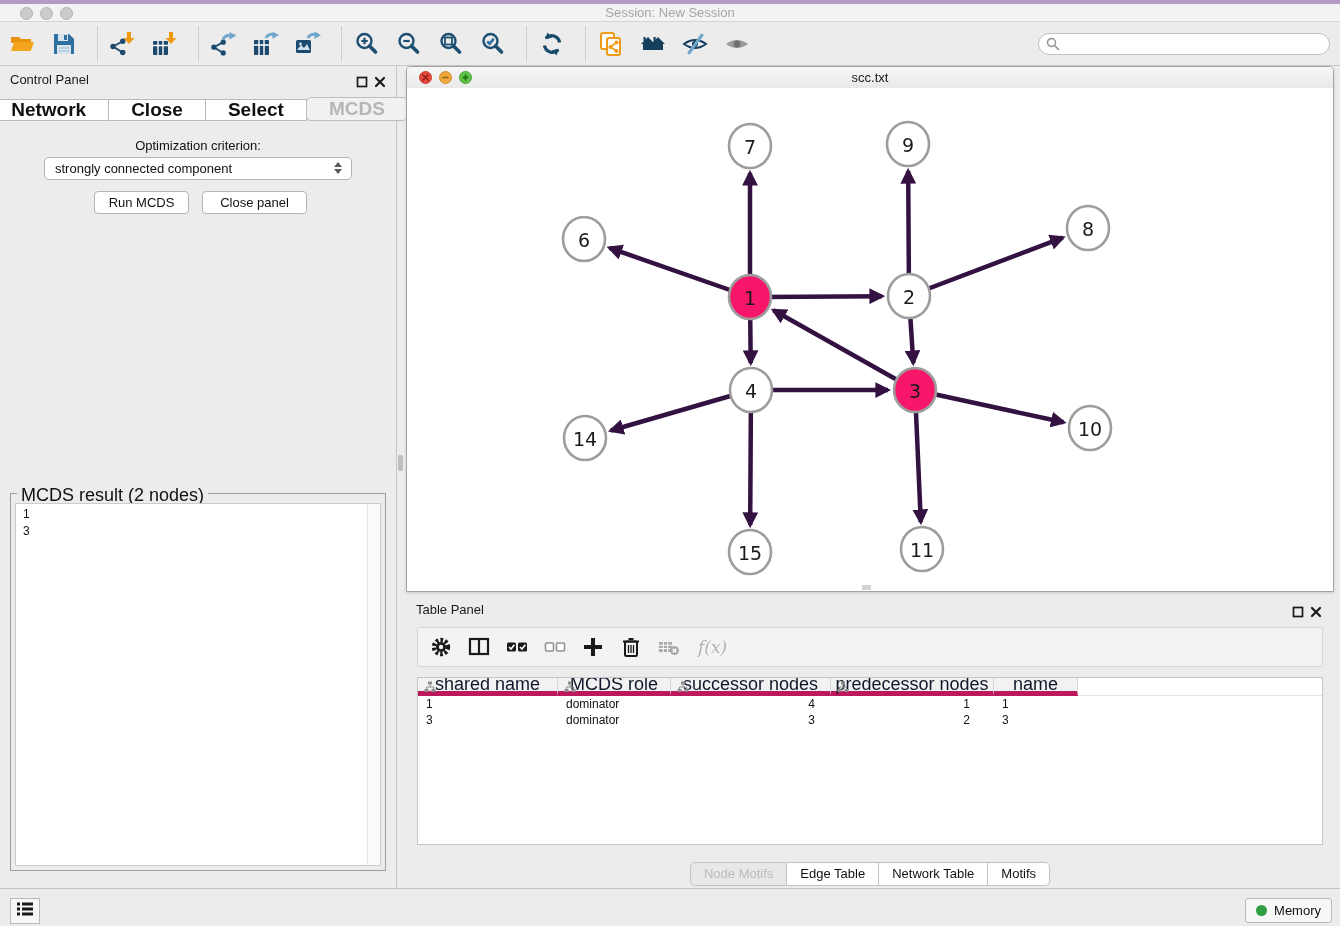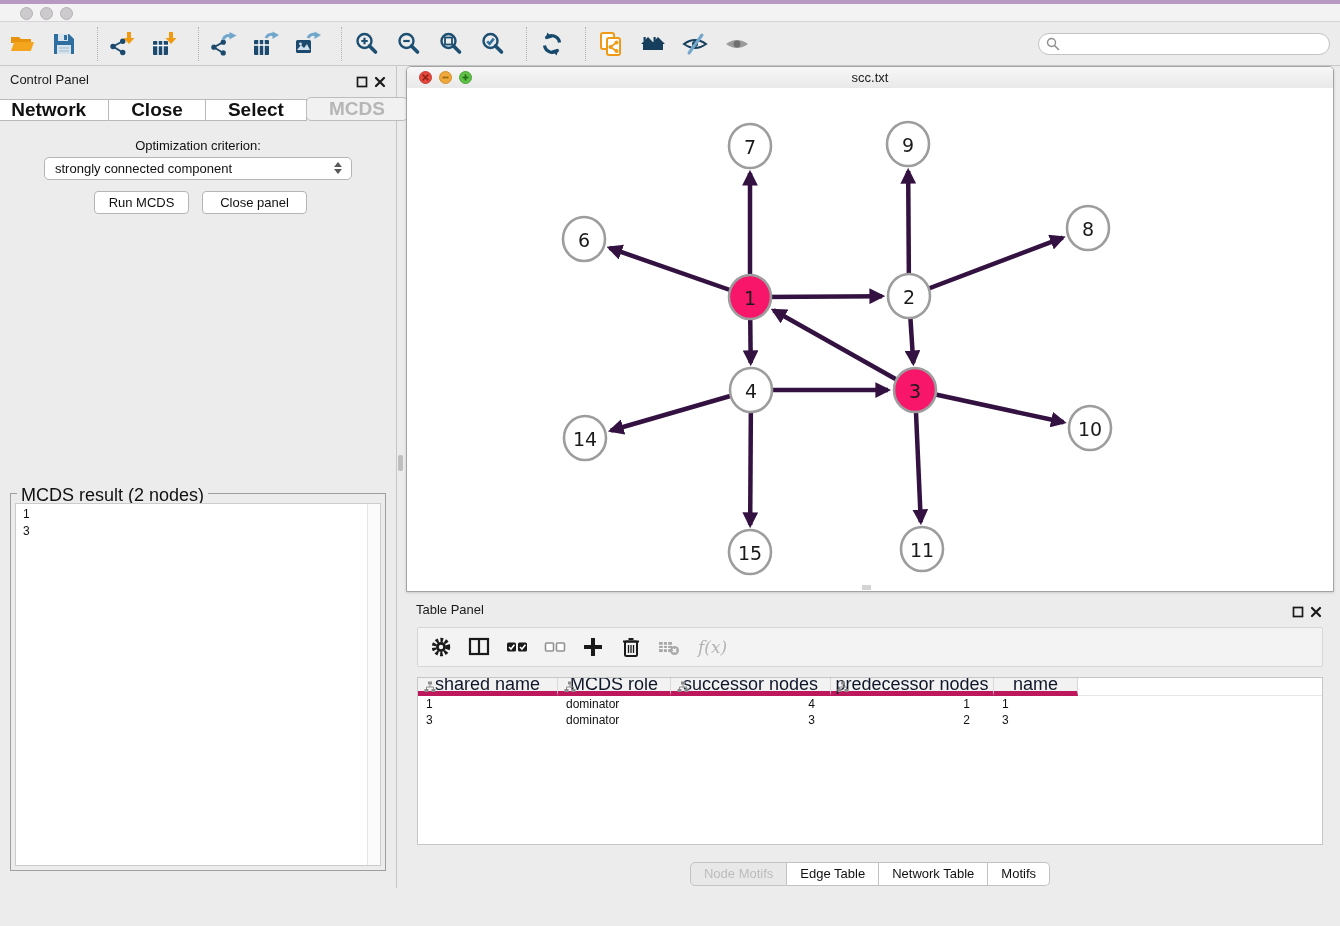--- a/index.html
+++ b/index.html
@@ -87,20 +87,21 @@
 </head>
 <body>
 
 <div id="app">
 
   <div class="titlebar">
     <div class="tb-accent"></div>
     <div class="tl" style="left:20px"></div>
     <div class="tl" style="left:40px"></div>
     <div class="tl" style="left:60px"></div>
+    <div class="title-text">Session: New Session</div>
   </div>
 
   <div class="toolbar">
     <div class="tbicon">
       <svg width="26" height="26" viewBox="0 0 26 26">
           <path d="M2 6h8l2 2h10v4H2z" fill="#e8930f"></path>
           <path d="M2 20l3.2-9H25l-3.2 9z" fill="#f2a51d"></path>
         </svg>
     </div>
     <div class="tbicon">
@@ -489,14 +490,34 @@
     </div>
 
     <div class="btabs" id="btm-tabs">
         <div class="btab sel">Node Motifs</div>
         <div class="btab">Edge Table</div>
         <div class="btab">Network Table</div>
         <div class="btab">Motifs</div>
       </div>
   </div>
 
+  <div class="statusbar">
+    <div class="list-btn">
+      <span>
+        <svg width="20" height="18" viewBox="0 0 20 18">
+            <g fill="#1a1a1a">
+              <rect x="2" y="2.5" width="3" height="3"></rect>
+              <rect x="7" y="2.5" width="11" height="3"></rect>
+              <rect x="2" y="7.5" width="3" height="3"></rect>
+              <rect x="7" y="7.5" width="11" height="3"></rect>
+              <rect x="2" y="12.5" width="3" height="3"></rect>
+              <rect x="7" y="12.5" width="11" height="3"></rect>
+            </g>
+          </svg>
+      </span>
+    </div>
+    <div class="mem-btn">
+      <span class="mem-dot"></span>
+      <span>Memory</span>
+    </div>
+  </div>
 
 </div>
 
 </body></html>

